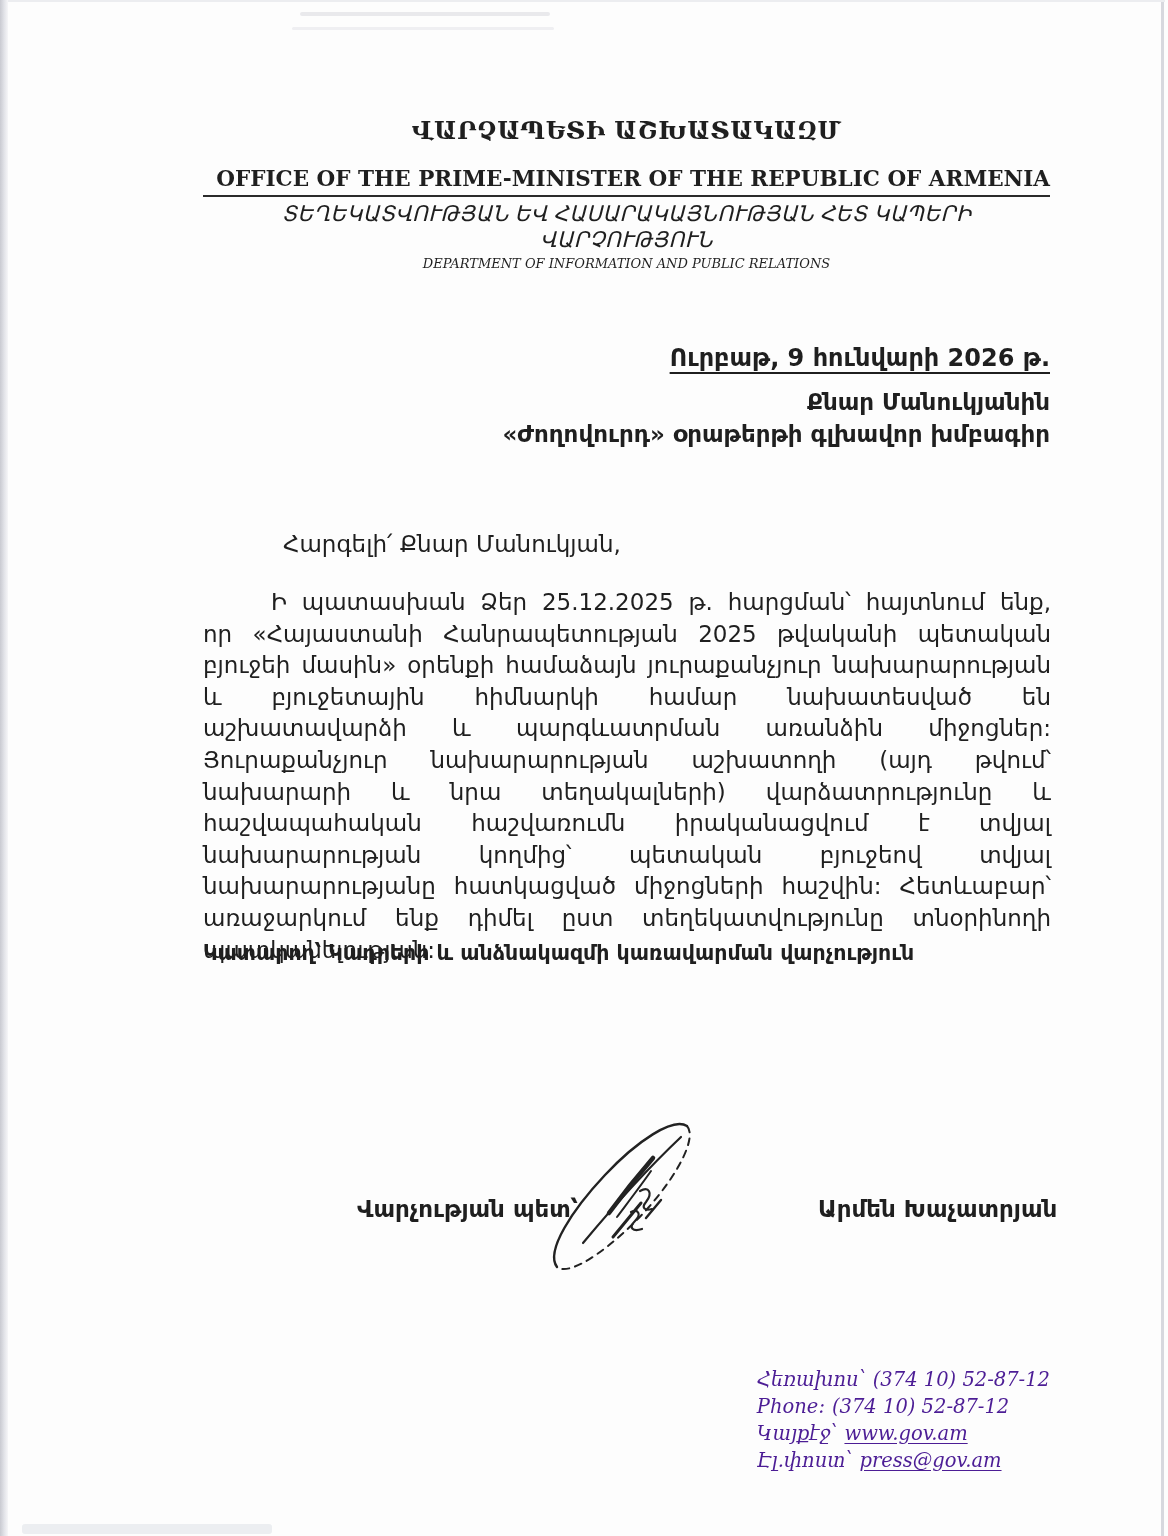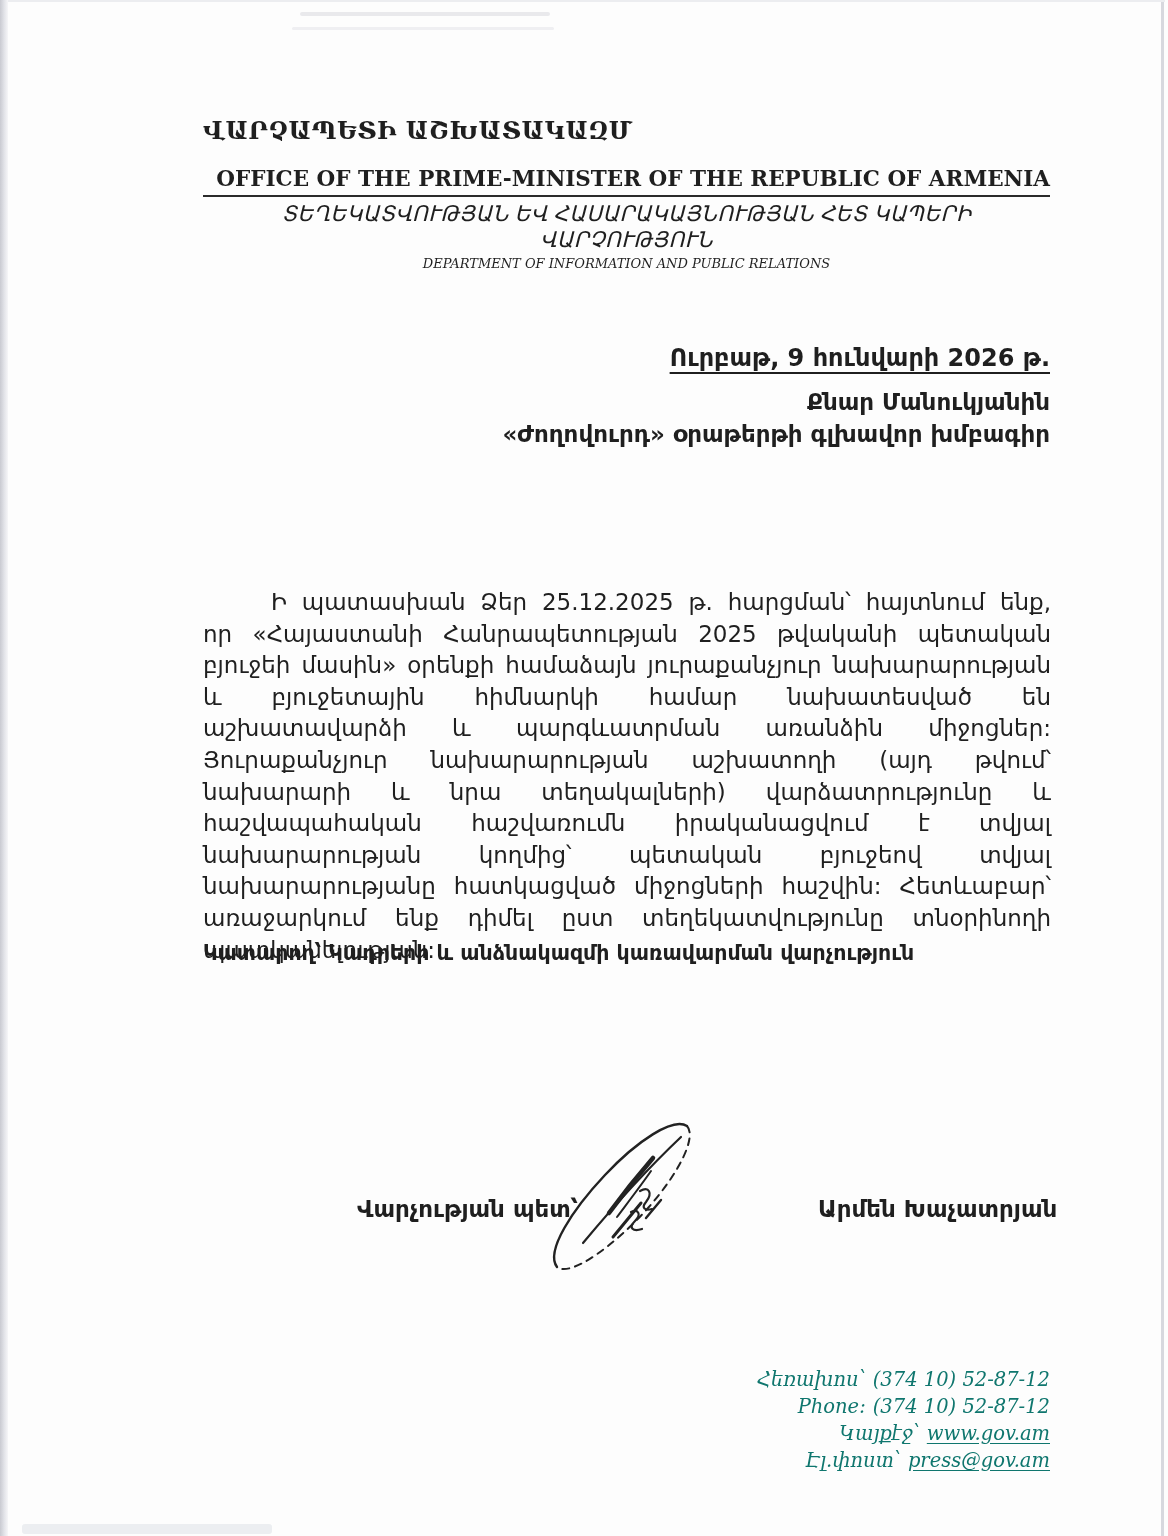--- a/index.html
+++ b/index.html
@@ -13,21 +13,21 @@
   .edge-left{position:absolute;left:0;top:0;width:8px;height:100%;
     background:linear-gradient(90deg,#c9cad1 0%,#e3e4e9 55%,#f6f6f8 100%);}
   .edge-right{position:absolute;right:4px;top:0;width:3px;height:100%;background:#d7d8de;}
   .edge-top{position:absolute;left:8px;top:0;width:1157px;height:2px;background:#ecedf0;}
   .smudge-a{position:absolute;left:300px;top:12px;width:250px;height:4px;background:#e9e9ec;border-radius:2px;}
   .smudge-b{position:absolute;left:292px;top:27px;width:262px;height:3px;background:#efeff2;border-radius:2px;}
   .smudge-bottom{position:absolute;left:22px;top:1524px;width:250px;height:10px;background:#eceef1;border-radius:3px;}
 
   
   .letterhead{position:absolute;left:203px;right:118px;top:116px;}
-  .org-hy{text-align:left;font-weight:bold;font-size:24px;letter-spacing:.5px;
+  .org-hy{text-align:center;font-weight:bold;font-size:24px;letter-spacing:.5px;
     font-family:"DejaVu Serif","DejaVu Sans",serif;}
   .org-en{text-align:right;font-weight:600;font-size:21.5px;margin-top:21px;
     font-family:"DejaVu Serif","Liberation Serif",serif;}
   .head-rule{border:none;border-top:2.5px solid #2b2b2b;margin:4px 0 4px 0;}
   .dept-hy{text-align:center;font-style:italic;font-size:21.5px;letter-spacing:.5px;
     font-family:Liberation Serif, serif;}
   .dept-en{text-align:center;font-style:italic;font-size:13px;margin-top:3px;
     font-family:"DejaVu Serif","Liberation Serif",serif;}
 
   .date-line{position:absolute;right:118px;top:301px;font-weight:bold;font-size:24px;
@@ -41,23 +41,23 @@
   .body-par{position:absolute;left:203px;width:848px;top:587px;
     font-size:23px;line-height:31.6px;text-align:justify;text-indent:68px;
     word-spacing:3px;}
 
   .executor{position:absolute;left:203px;top:941px;font-weight:bold;font-size:20.5px;}
 
   .sig-title{position:absolute;left:357px;top:1196px;font-weight:600;font-size:23px;}
   .sig-name{position:absolute;left:818px;top:1196px;font-weight:600;font-size:23px;}
   .sig-scribble{position:absolute;left:543px;top:1115px;width:172px;height:165px;}
 
-  .footer{position:absolute;right:118px;top:1366px;text-align:right;
+  .footer{position:absolute;right:118px;top:1366px;text-align:left;
     font-style:italic;font-size:19.5px;line-height:27px;
-    font-family:"DejaVu Serif","Liberation Serif",serif;color:#0f766e;}
+    font-family:"DejaVu Serif","Liberation Serif",serif;color:#4c1d95;}
   .footer .lbl{margin-right:7px;}
   .footer .und{text-decoration:underline;text-underline-offset:3px;}
 </style>
 </head>
 <body>
 
 <div class="page">
 
   <div class="edge-left"></div>
   <div class="edge-right"></div>
@@ -74,20 +74,21 @@
     <div class="dept-en">DEPARTMENT OF INFORMATION AND PUBLIC RELATIONS</div>
   </div>
 
   <div class="date-line">Ուրբաթ, 9 հունվարի 2026 թ.</div>
 
   <div class="addressee">
     <div>Քնար Մանուկյանին</div>
     <div>«Ժողովուրդ» օրաթերթի գլխավոր խմբագիր</div>
   </div>
 
+  <div class="salutation">Հարգելի՛ Քնար Մանուկյան,</div>
 
   <div class="body-par">Ի պատասխան Ձեր 25.12.2025 թ. հարցման՝ հայտնում ենք, որ «Հայաստանի Հանրապետության 2025 թվականի պետական բյուջեի մասին» օրենքի համաձայն յուրաքանչյուր նախարարության և բյուջետային հիմնարկի համար նախատեսված են աշխատավարձի և պարգևատրման առանձին միջոցներ: Յուրաքանչյուր նախարարության աշխատողի (այդ թվում՝ նախարարի և նրա տեղակալների) վարձատրությունը և հաշվապահական հաշվառումն իրականացվում է տվյալ նախարարության կողմից՝ պետական բյուջեով տվյալ նախարարությանը հատկացված միջոցների հաշվին: Հետևաբար՝ առաջարկում ենք դիմել ըստ տեղեկատվությունը տնօրինողի պատկանելության:</div>
 
   <div class="executor">Կատարող՝ Կադրերի և անձնակազմի կառավարման վարչություն</div>
 
   <div class="sig-title">Վարչության պետ՝</div>
 
   <svg class="sig-scribble" viewBox="0 0 172 165" fill="none" xmlns="http://www.w3.org/2000/svg">
     <path d="M14 152 C 2 136, 30 94, 62 60 C 94 26, 130 2, 144 11" stroke="#222" stroke-width="2.4" stroke-linecap="round"></path>
     <path d="M144 11 C 154 22, 136 58, 105 93 C 74 128, 28 163, 14 152" stroke="#222" stroke-width="2" stroke-linecap="round" stroke-dasharray="7 6"></path>

